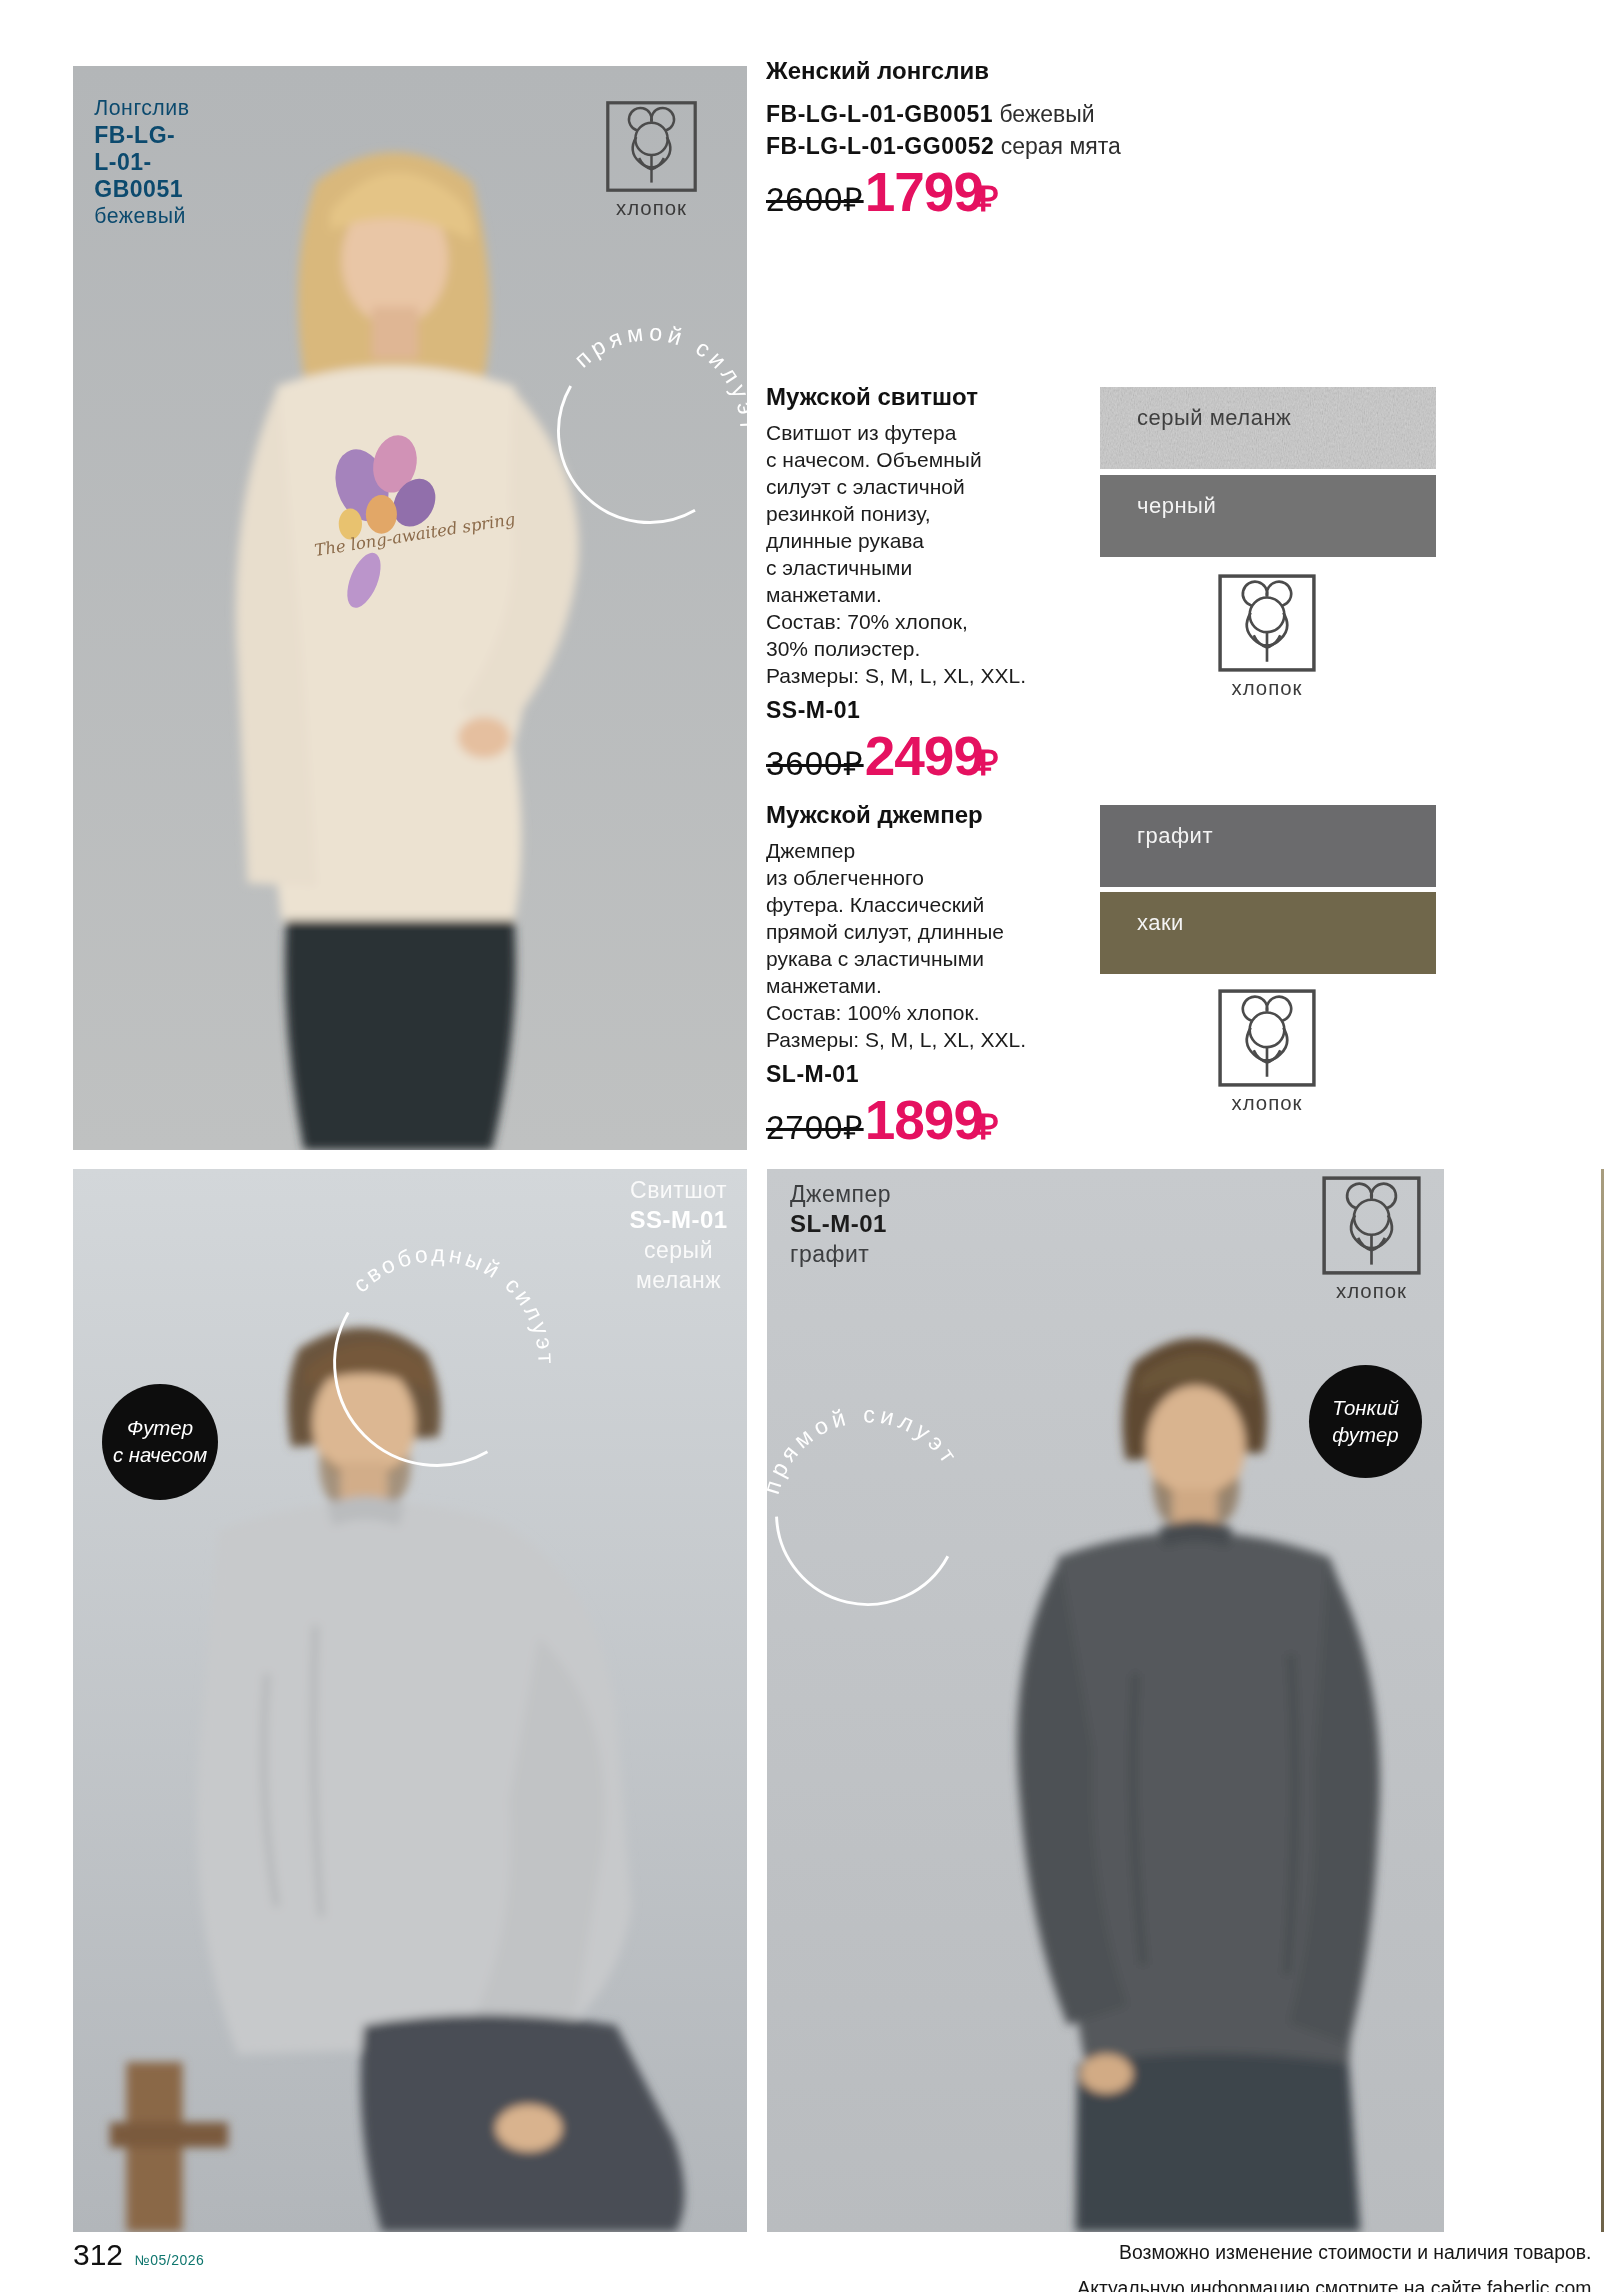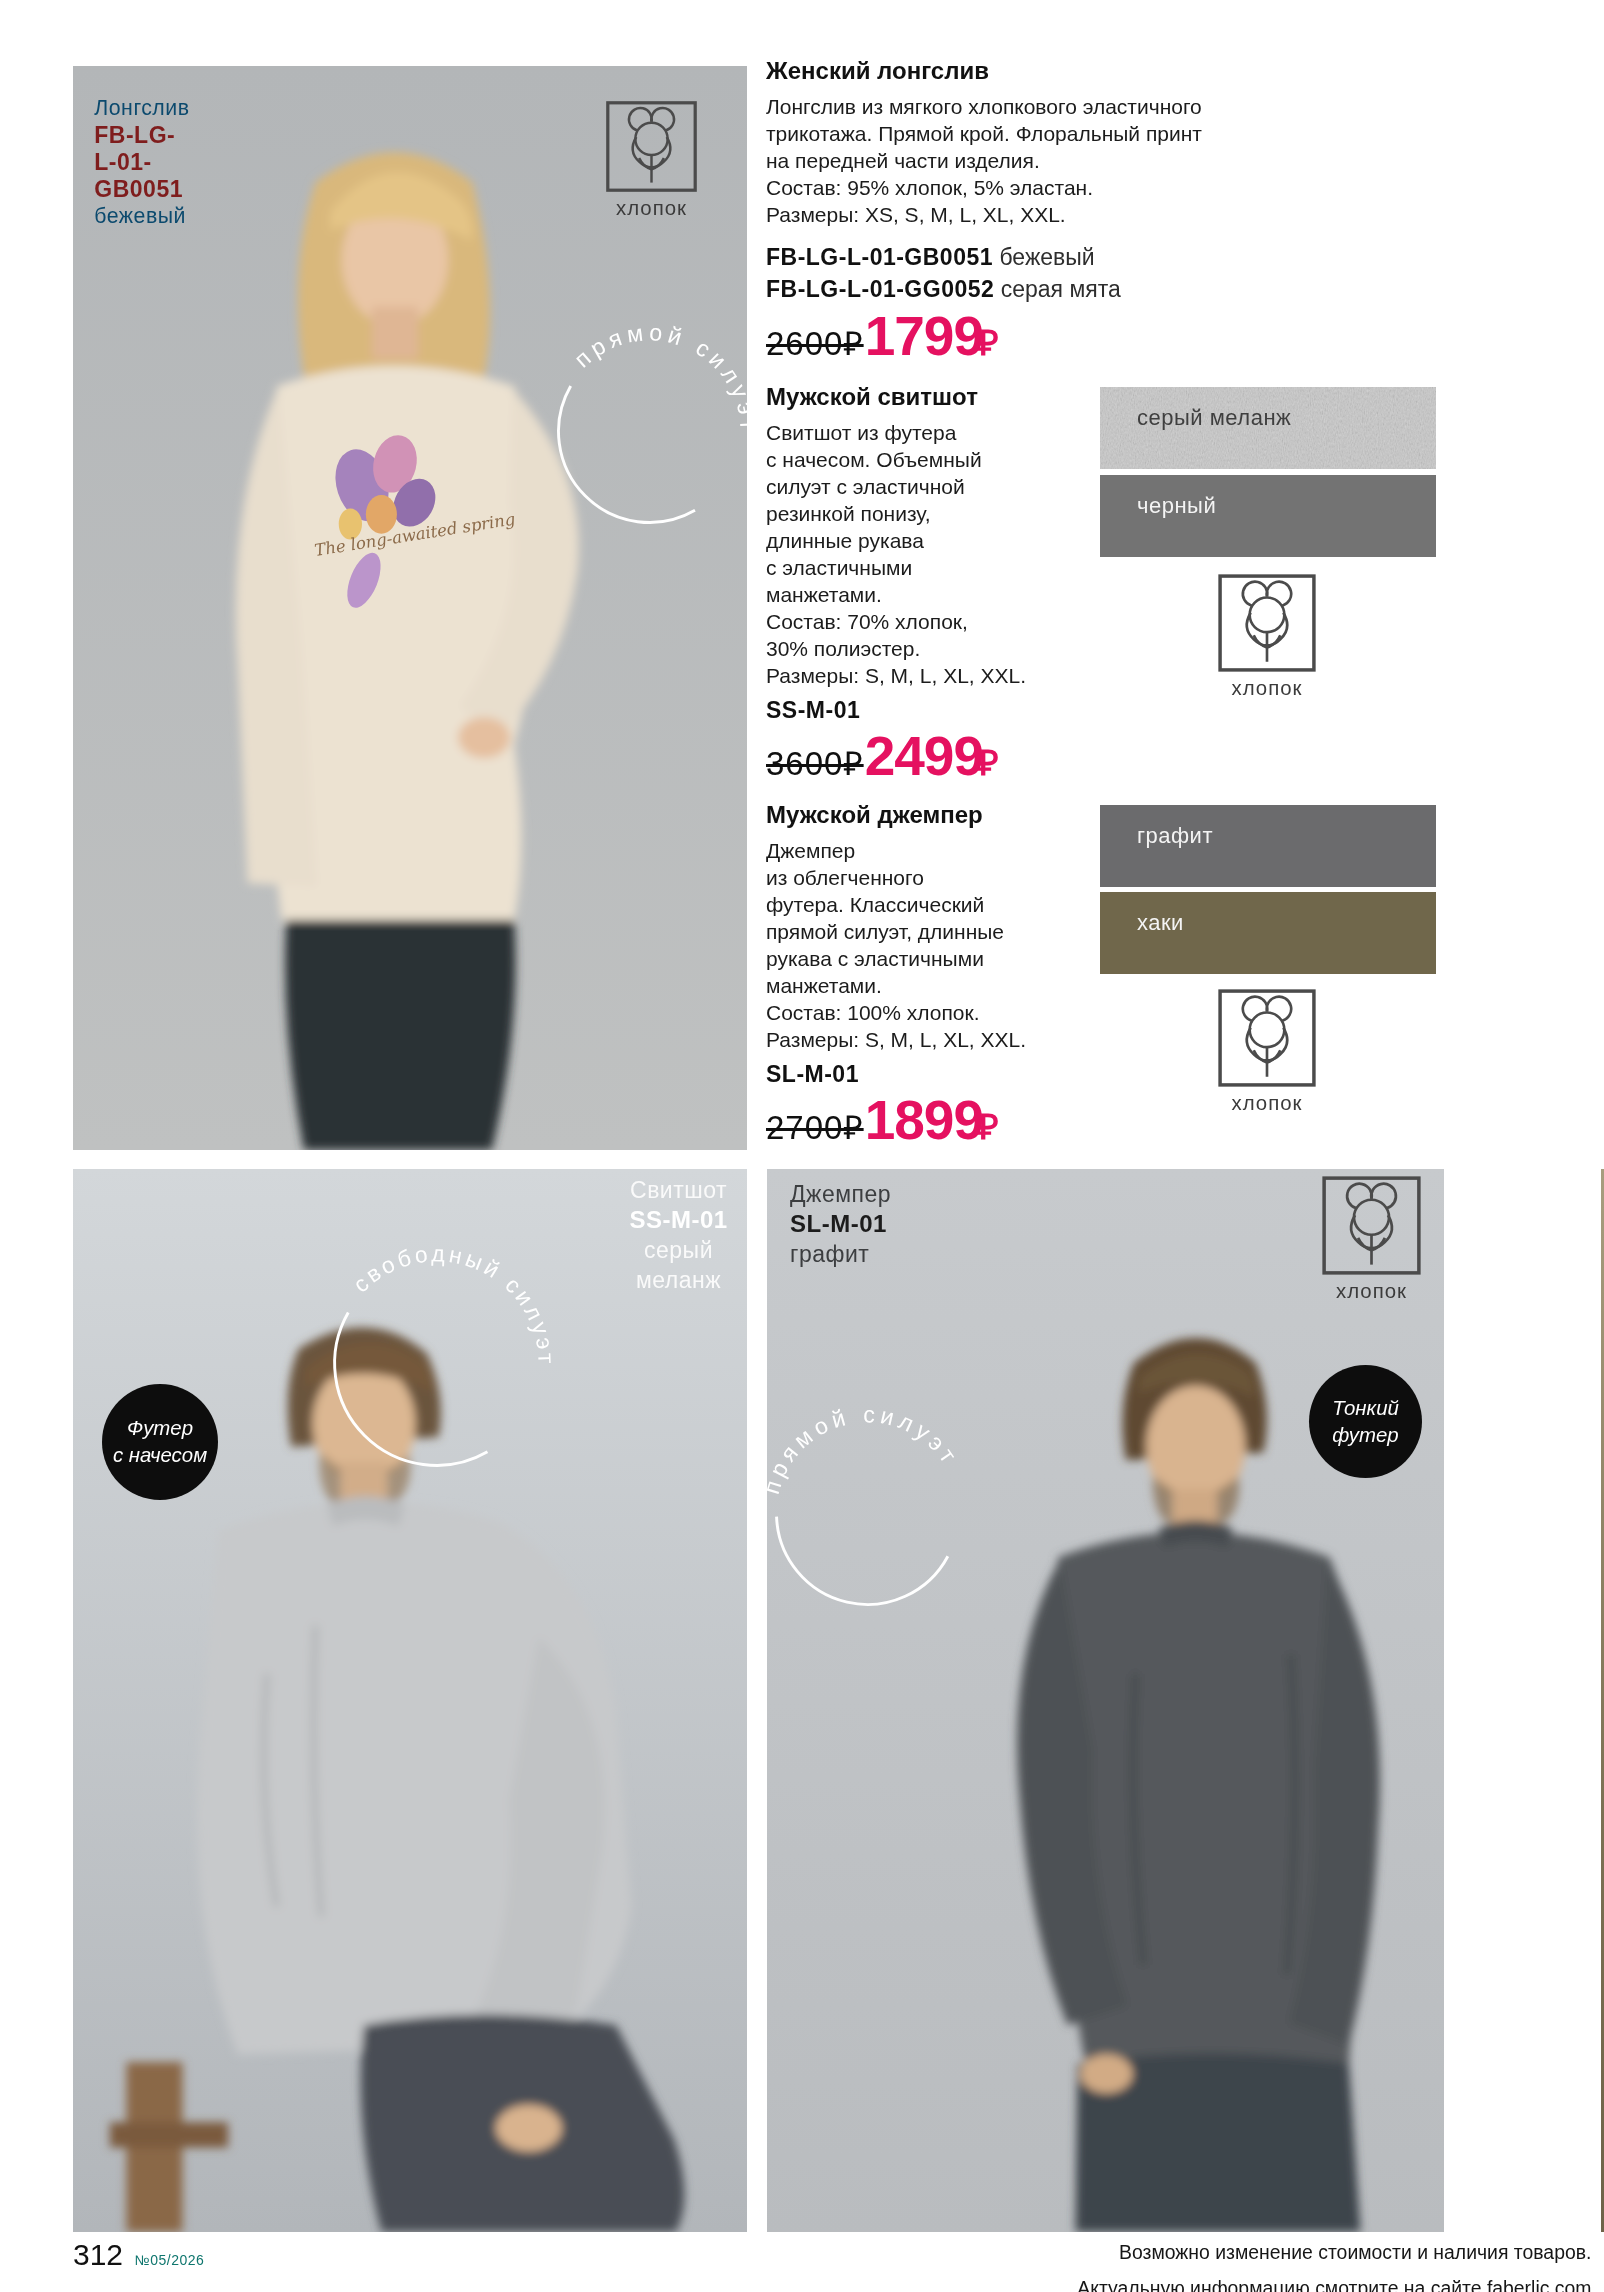--- a/index.html
+++ b/index.html
@@ -10,21 +10,21 @@
   
   .photo{position:absolute;overflow:hidden;}
   .photo-woman{left:73px;top:66px;width:674px;height:1084px;}
   .photo-man-sit{left:73px;top:1169px;width:674px;height:1063px;}
   .photo-man-stand{left:767px;top:1169px;width:677px;height:1063px;}
   .illust{position:absolute;left:0;top:0;width:100%;height:100%;}
 
   
   .p1-label{position:absolute;left:21.3px;top:29px;}
   .p1-label .l-light{font-size:21.3px;font-weight:300;color:#0c4a6e;letter-spacing:0.5px;line-height:27px;}
-  .p1-label .l-bold{font-size:23px;font-weight:700;color:#7f1d1d;line-height:27px;letter-spacing:0.5px;}
+  .p1-label .l-bold{font-size:23px;font-weight:700;color:#0c4a6e;line-height:27px;letter-spacing:0.5px;}
   .p2-label{position:absolute;right:19.4px;top:5.8px;text-align:center;}
   .p2-label .l-light{font-size:23px;font-weight:300;color:#fafafa;line-height:30px;letter-spacing:0.5px;}
   .p2-label .l-bold{font-size:24px;font-weight:700;color:#ffffff;line-height:30px;letter-spacing:0.5px;}
   .p3-label{position:absolute;left:23px;top:9.7px;}
   .p3-label .l-light{font-size:23px;font-weight:300;color:#3c3e40;line-height:30px;letter-spacing:0.5px;}
   .p3-label .l-bold{font-size:24px;font-weight:700;color:#1c1c1c;line-height:30px;letter-spacing:0.5px;}
 
   .badge{position:absolute;border-radius:50%;background:#0d0d0d;display:flex;align-items:center;justify-content:center;
          text-align:center;color:#fff;font-style:italic;font-size:20.4px;font-weight:300;line-height:1.3;}
   .badge-1{left:29px;top:215px;width:116px;height:116px;}
@@ -159,25 +159,20 @@
 
     <svg class="arc arc-1" viewBox="0 0 220 220">
       <path d="M28.6 63 A94 94 0 0 0 157 191.4" fill="none" stroke="#ffffff" stroke-width="3"></path>
       <path id="arcpath-1" d="M28.6 63 A94 94 0 1 1 157 191.4" fill="none"></path>
       <text font-size="24" letter-spacing="5"><textPath href="#arcpath-1" startOffset="22">прямой силуэт</textPath></text>
     </svg>
   </section>
 
   <section class="col sec1">
     <h3 class="ptitle">Женский лонгслив</h3>
-    <div class="desc pre">Лонгслив из мягкого хлопкового эластичного
-трикотажа. Прямой крой. Флоральный принт
-на передней части изделия.
-Состав: 95% хлопок, 5% эластан.
-Размеры: XS, S, M, L, XL, XXL.</div>
     <div class="arts">
       <div class="art">
         <span class="code">FB-LG-L-01-GB0051</span>
         <span class="acolor">бежевый</span>
       </div>
       <div class="art">
         <span class="code">FB-LG-L-01-GG0052</span>
         <span class="acolor">серая мята</span>
       </div>
     </div>

